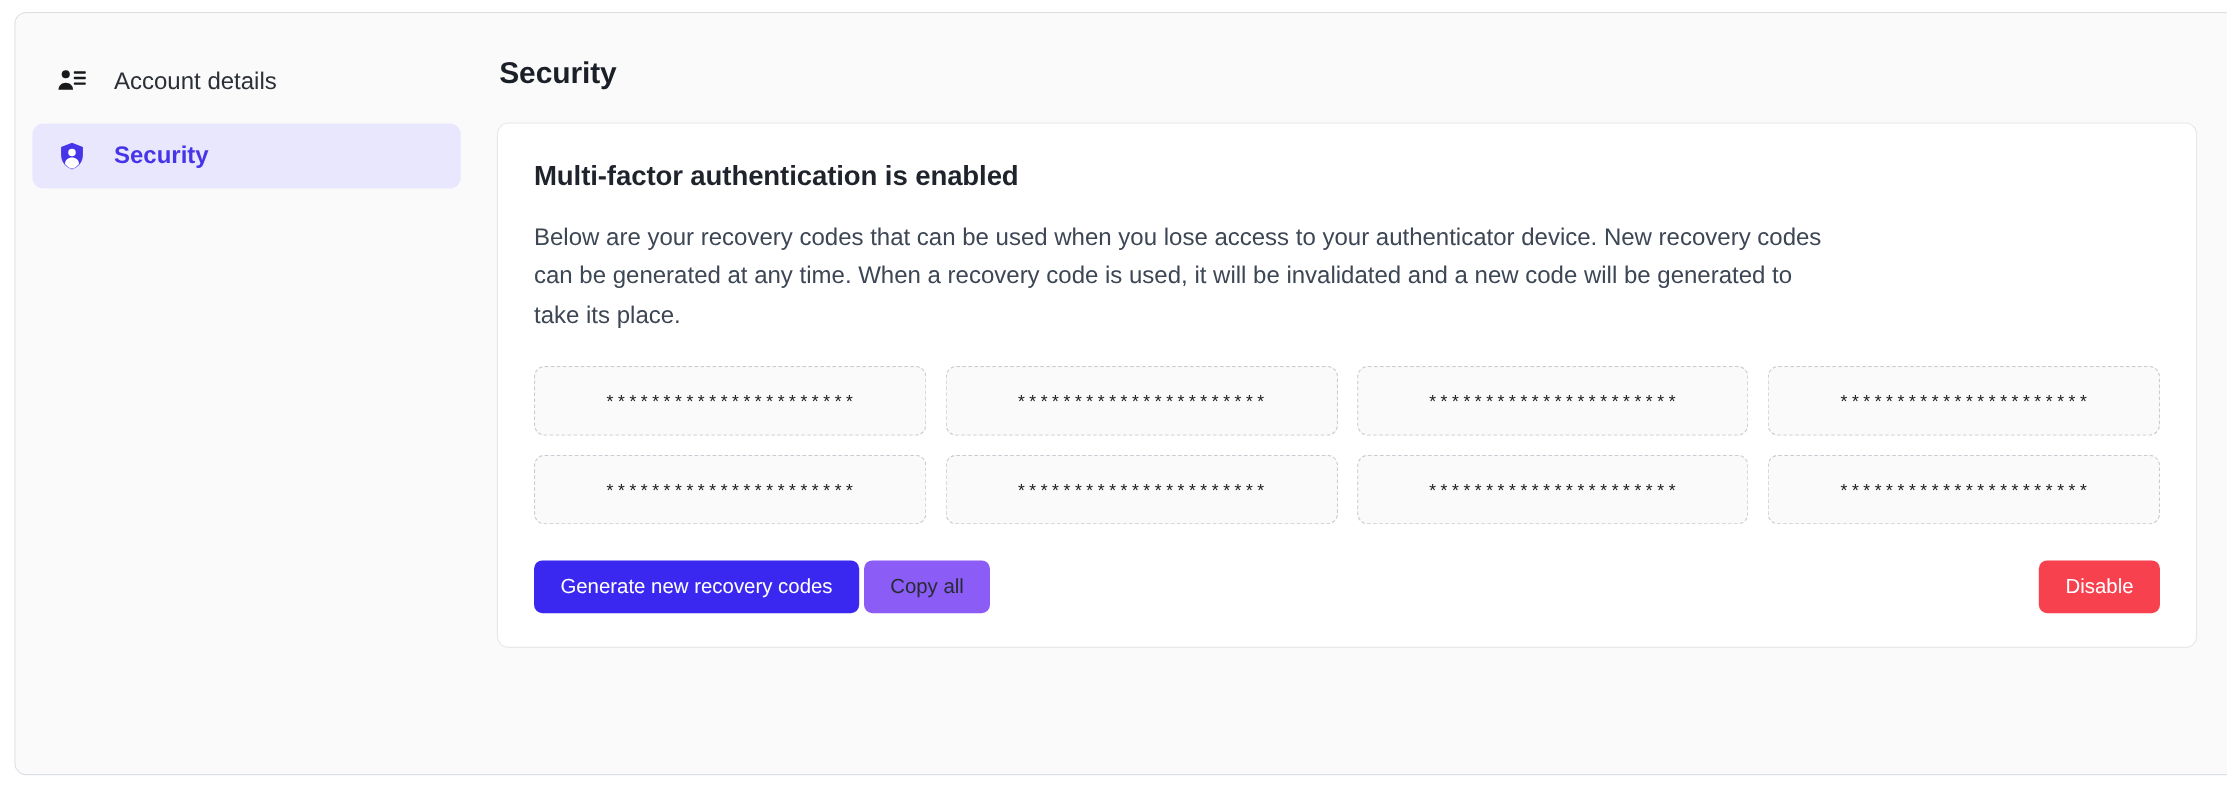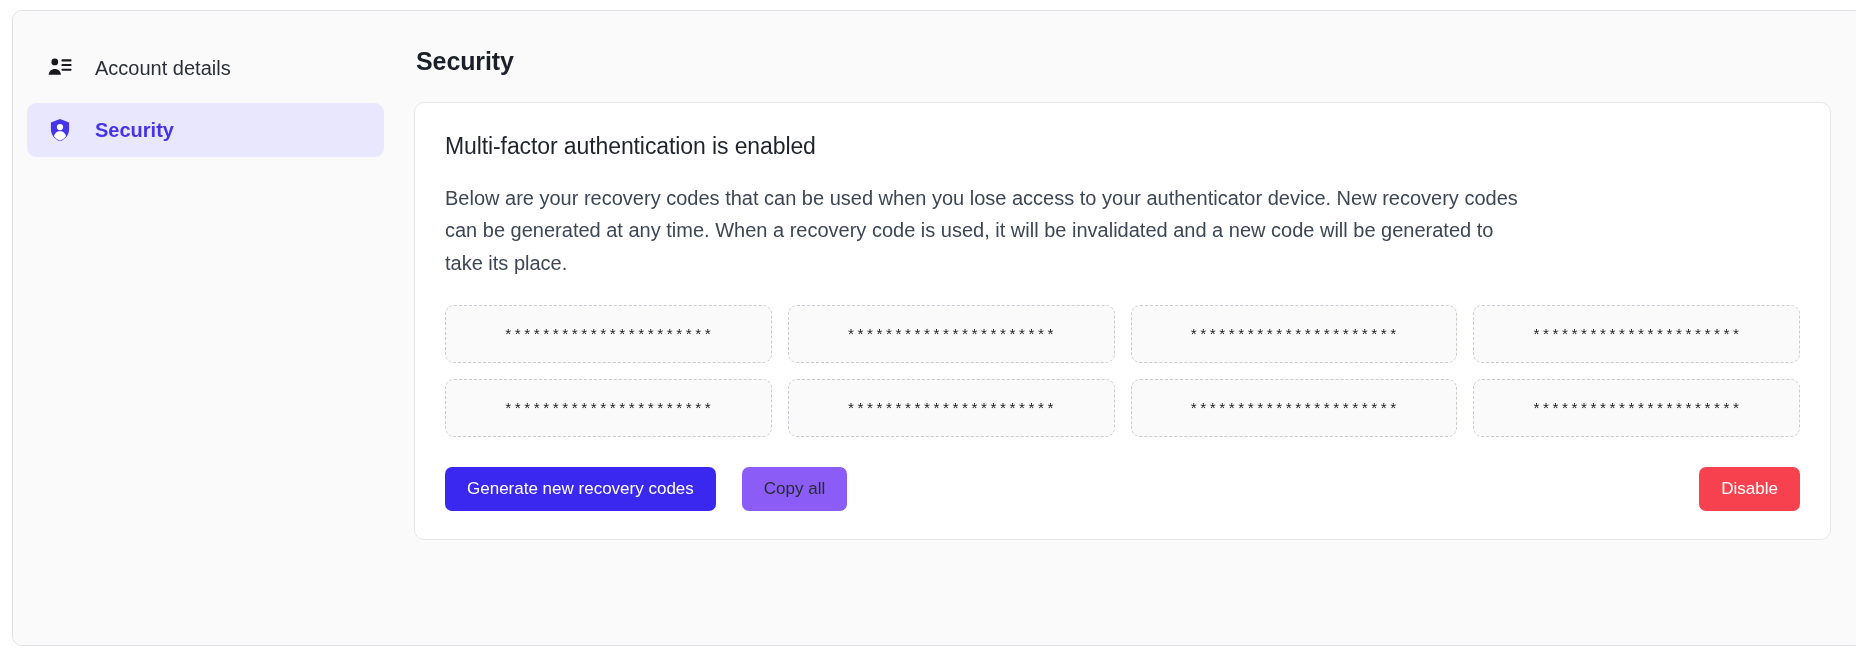--- a/index.html
+++ b/index.html
@@ -72,21 +72,21 @@
   }
 
   .card {
     background: #ffffff;
     border: 1px solid #e6e8ec;
     border-radius: 10px;
     padding: 30px 30px 28px 30px;
   }
   .card-title {
     font-size: 23px;
-    font-weight: 400;
+    font-weight: 700;
     color: #1f232b;
     margin: 0 0 22px 0;
     letter-spacing: -0.1px;
   }
   .card-desc {
     font-size: 20px;
     line-height: 1.62;
     color: #3d4654;
     margin: 0 0 26px 0;
     max-width: 1085px;
@@ -116,21 +116,21 @@
     color: #1c1c1c;
     white-space: nowrap;
     line-height: 1;
     transform: translateY(2px);
   }
 
   
   .actions {
     display: flex;
     align-items: flex-end;
-    gap: 26px;
+    gap: 4px;
   }
   .btn {
     border: none;
     border-radius: 7px;
     font-family: "Liberation Sans", sans-serif;
     font-size: 17px;
     padding: 0 22px;
     height: 44px;
     line-height: 44px;
     cursor: pointer;

